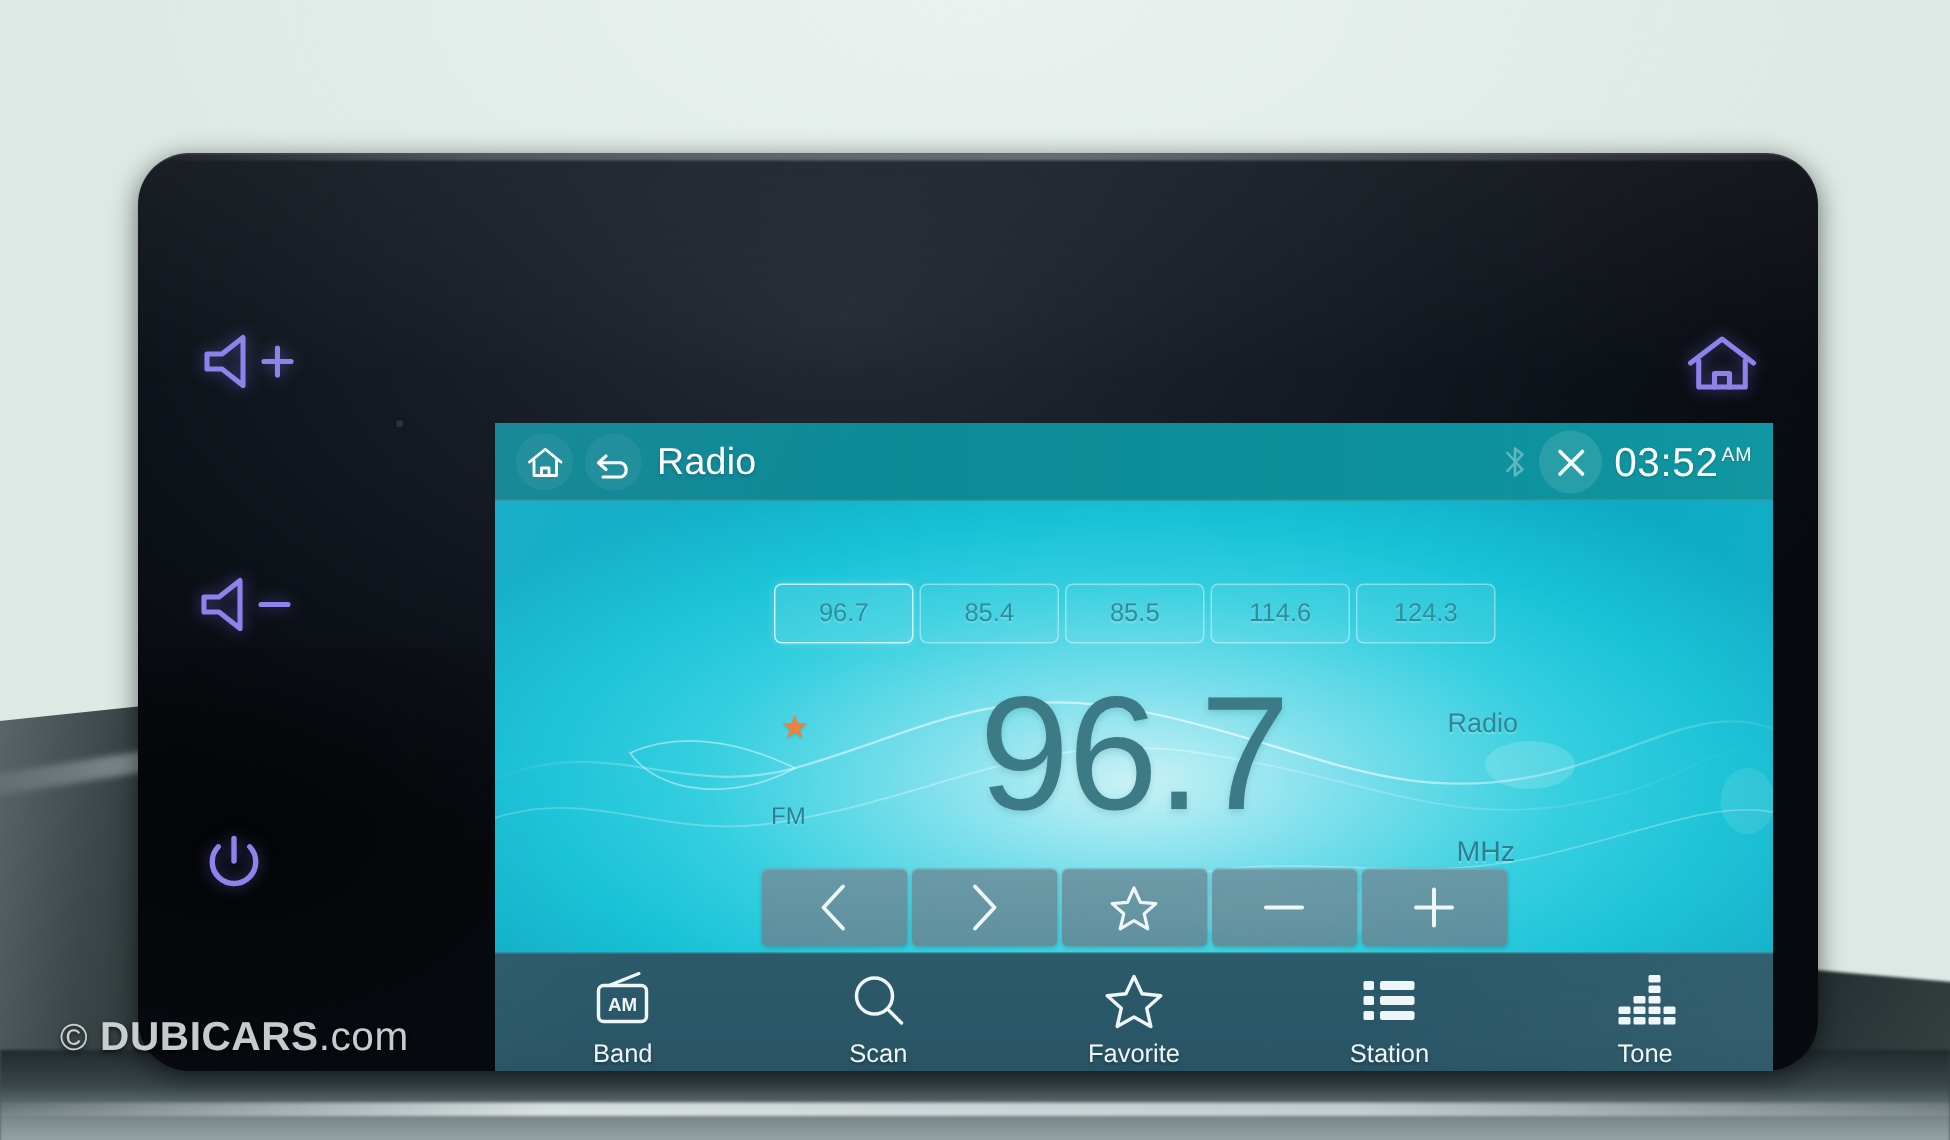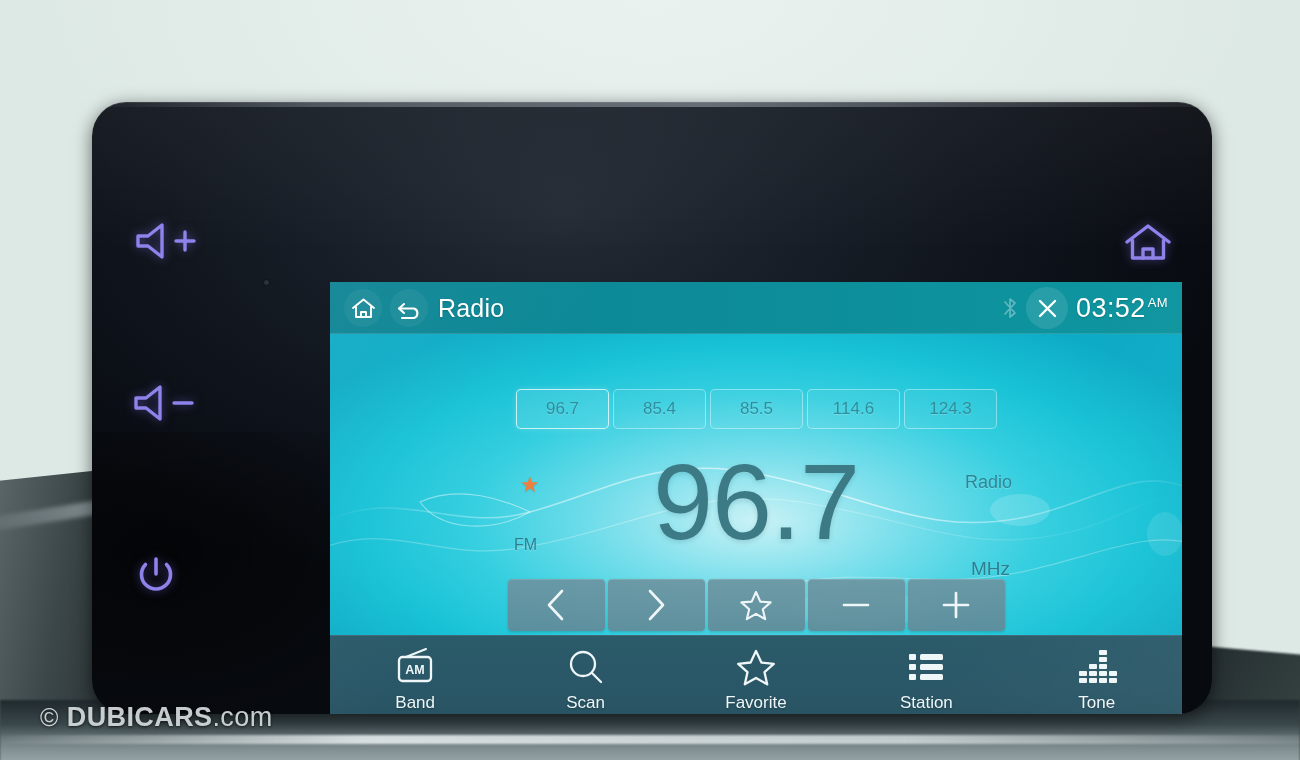--- a/index.html
+++ b/index.html
@@ -298,21 +298,21 @@
     position: absolute; left: 0; top: 0; width: 852px; height: 452px;
     background:
       linear-gradient(118deg, rgba(255,255,255,0.055) 0%, rgba(255,255,255,0.0) 26%,
                       rgba(255,255,255,0.0) 72%, rgba(255,255,255,0.045) 100%);
     pointer-events: none;
   }
 
   
   #watermark {
     position: absolute;
-    left: 40px; top: 702px;
+    left: 40px; top: 676px;
     font-size: 27px;
     letter-spacing: 0.4px;
     color: rgba(224,231,233,0.88);
     text-shadow: 0 1px 3px rgba(0,0,0,0.65);
     white-space: nowrap;
     text-align: center;
   }
   #watermark .wm-c { font-size: 25px; }
   #watermark .wm-main { font-weight: bold; }
   #watermark .wm-dom { font-weight: normal; }

